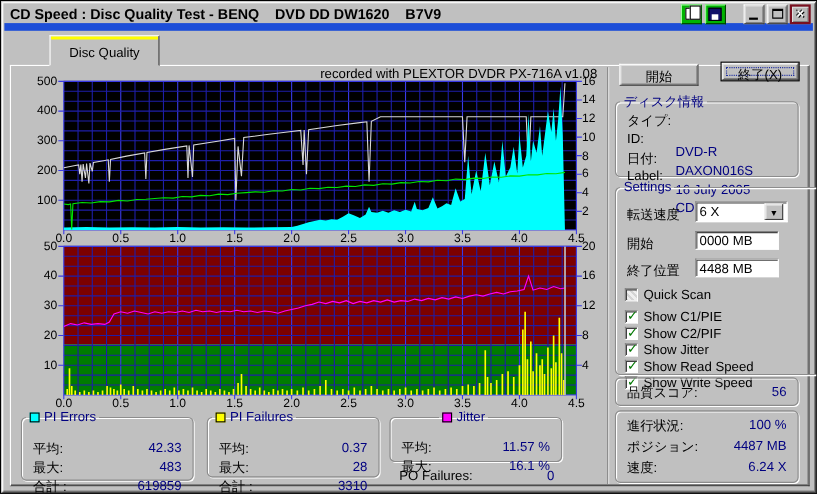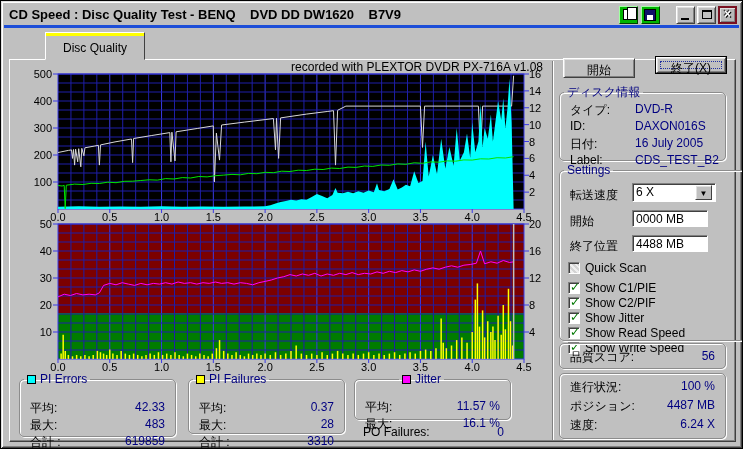--- a/index.html
+++ b/index.html
@@ -1,21 +1,21 @@
 <!DOCTYPE html>
 <html><head>
 <meta charset="utf-8">
 <style>
   html,body{margin:0;padding:0;background:#808080;}
   *{box-sizing:border-box;font-family:"Liberation Sans","DejaVu Sans",sans-serif;}
   #window{position:relative;width:743px;height:449px;background:#c0c0c0;overflow:hidden;
     border:1px solid #000;box-shadow:inset 1px 1px 0 #dfdfdf, inset -1px -1px 0 #404040, inset 2px 2px 0 #fff, inset -2px -2px 0 #808080;}
   
   .titlebar{position:absolute;left:3px;top:3px;right:3px;height:24px;background:#c0c0c0;
-    border-bottom:3px solid #1d4ed8;display:flex;align-items:center;}
+    border-bottom:7px solid #1d4ed8;display:flex;align-items:center;}
   .title-text{font-weight:bold;font-size:13px;color:#000;padding-left:5px;white-space:pre;flex:1;overflow:hidden;}
   .tb-btn{width:19px;height:18px;margin-left:2px;background:#c0c0c0;position:relative;
     border:1px solid;border-color:#fff #404040 #404040 #fff;box-shadow:inset 1px 1px 0 #dfdfdf, inset -1px -1px 0 #808080;}
   .tb-btn.green{background:#00b400;border-color:#a0ffa0 #004000 #004000 #a0ffa0;box-shadow:none;margin-left:3px;}
   .tb-group{display:flex;align-items:center;padding-right:2px;}
   .spacer{width:14px;}
   .ico-copy{position:absolute;left:3px;top:2px;width:8px;height:11px;background:#fff;border:1px solid #000;}
   .ico-copy::after{content:"";position:absolute;left:3px;top:-3px;width:8px;height:11px;background:#fff;border:1px solid #000;}
   .ico-floppy{position:absolute;left:2px;top:2px;width:12px;height:12px;background:#10106a;border:1px solid #000;}
   .ico-floppy::after{content:"";position:absolute;left:2px;top:5px;width:6px;height:5px;background:#fff;}
@@ -38,21 +38,21 @@
     box-shadow:inset 1px 1px 0 #dfdfdf, inset -1px -1px 0 #808080;font-size:12px;color:#000;text-align:center;}
   .btn.default{outline:1px solid #000;}
   .btn .focusrect{position:absolute;left:3px;top:3px;right:3px;bottom:3px;border:1px dotted #2030a0;}
   .btn-label{position:relative;top:3px;}
   fieldset{position:absolute;margin:0;padding:0;border:1px solid #8c8c8c;border-radius:5px;
     box-shadow:inset 1px 1px 0 #fff, 1px 1px 0 #fff;background:transparent;}
   legend{font-size:12px;color:#000080;padding:0 3px;margin-left:4px;display:flex;align-items:center;gap:4px;}
   legend .sw{width:9px;height:9px;border:1px solid #000;display:inline-block;}
   .row{position:absolute;left:10px;right:10px;height:16px;font-size:12px;color:#000;}
   .row .val{position:absolute;right:0;color:#000080;}
-  .row .val.left{right:auto;left:65px;}
+  .row .val.left{right:auto;left:44px;margin-top:29px;}
   .sunken{background:#fff;border:1px solid;border-color:#808080 #fff #fff #808080;
     box-shadow:inset 1px 1px 0 #404040;font-size:12px;color:#000;padding:1px 3px;}
   .combo{position:absolute;display:flex;}
   .combo .cval{flex:1;}
   .combo .carrow{width:17px;background:#c0c0c0;border:1px solid;border-color:#fff #404040 #404040 #fff;
     box-shadow:inset 1px 1px 0 #dfdfdf;font-size:8px;text-align:center;line-height:15px;color:#000;}
   .cbrow{position:absolute;left:8px;display:flex;align-items:center;gap:5px;font-size:12px;color:#000;height:14px;}
   .cb{width:12px;height:12px;background:#fff;border:1px solid;border-color:#808080 #fff #fff #808080;
     box-shadow:inset 1px 1px 0 #404040;position:relative;}
   .cb.checked::after{content:"✓";position:absolute;left:1px;top:-3px;font-size:12px;font-weight:bold;color:#007800;}

